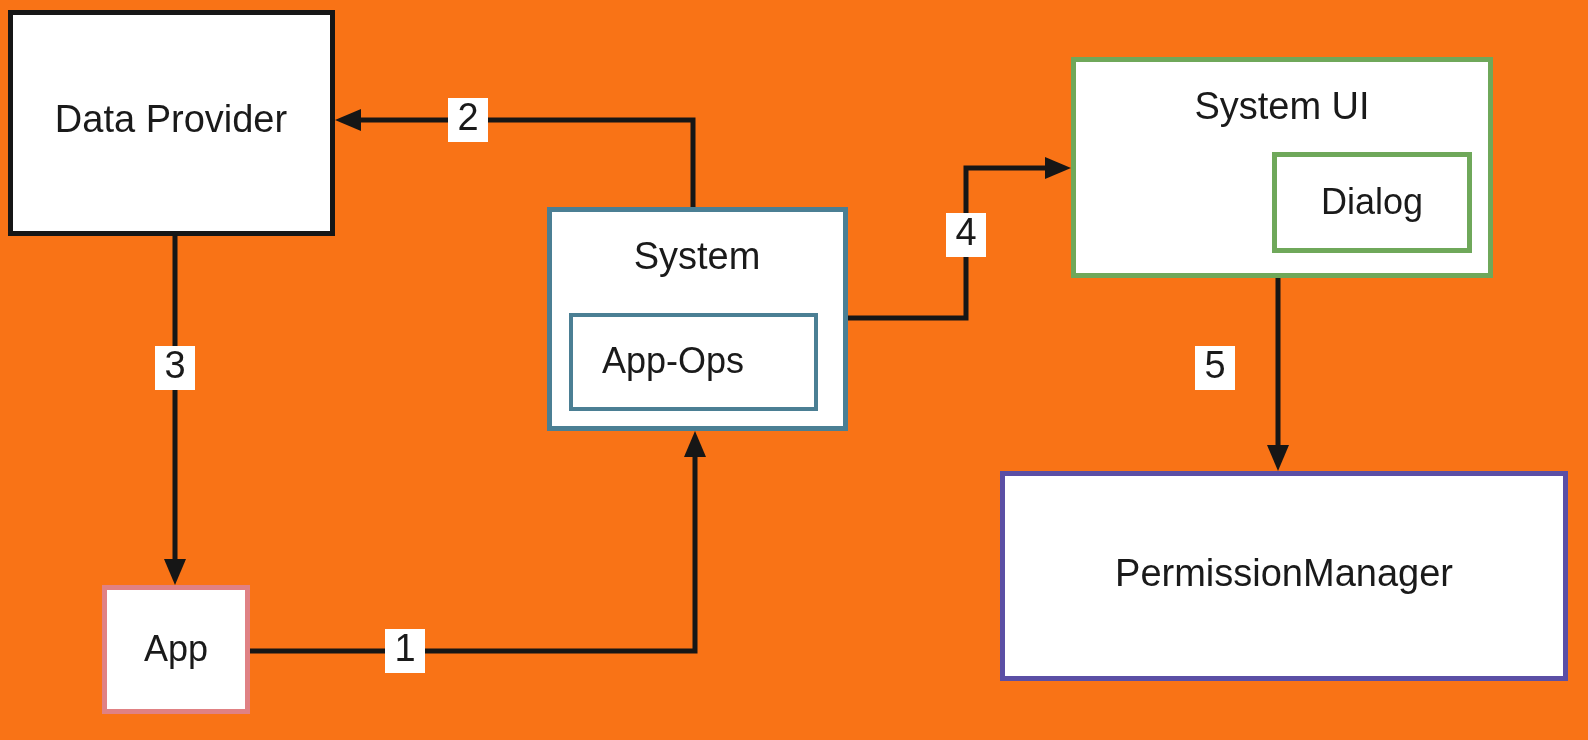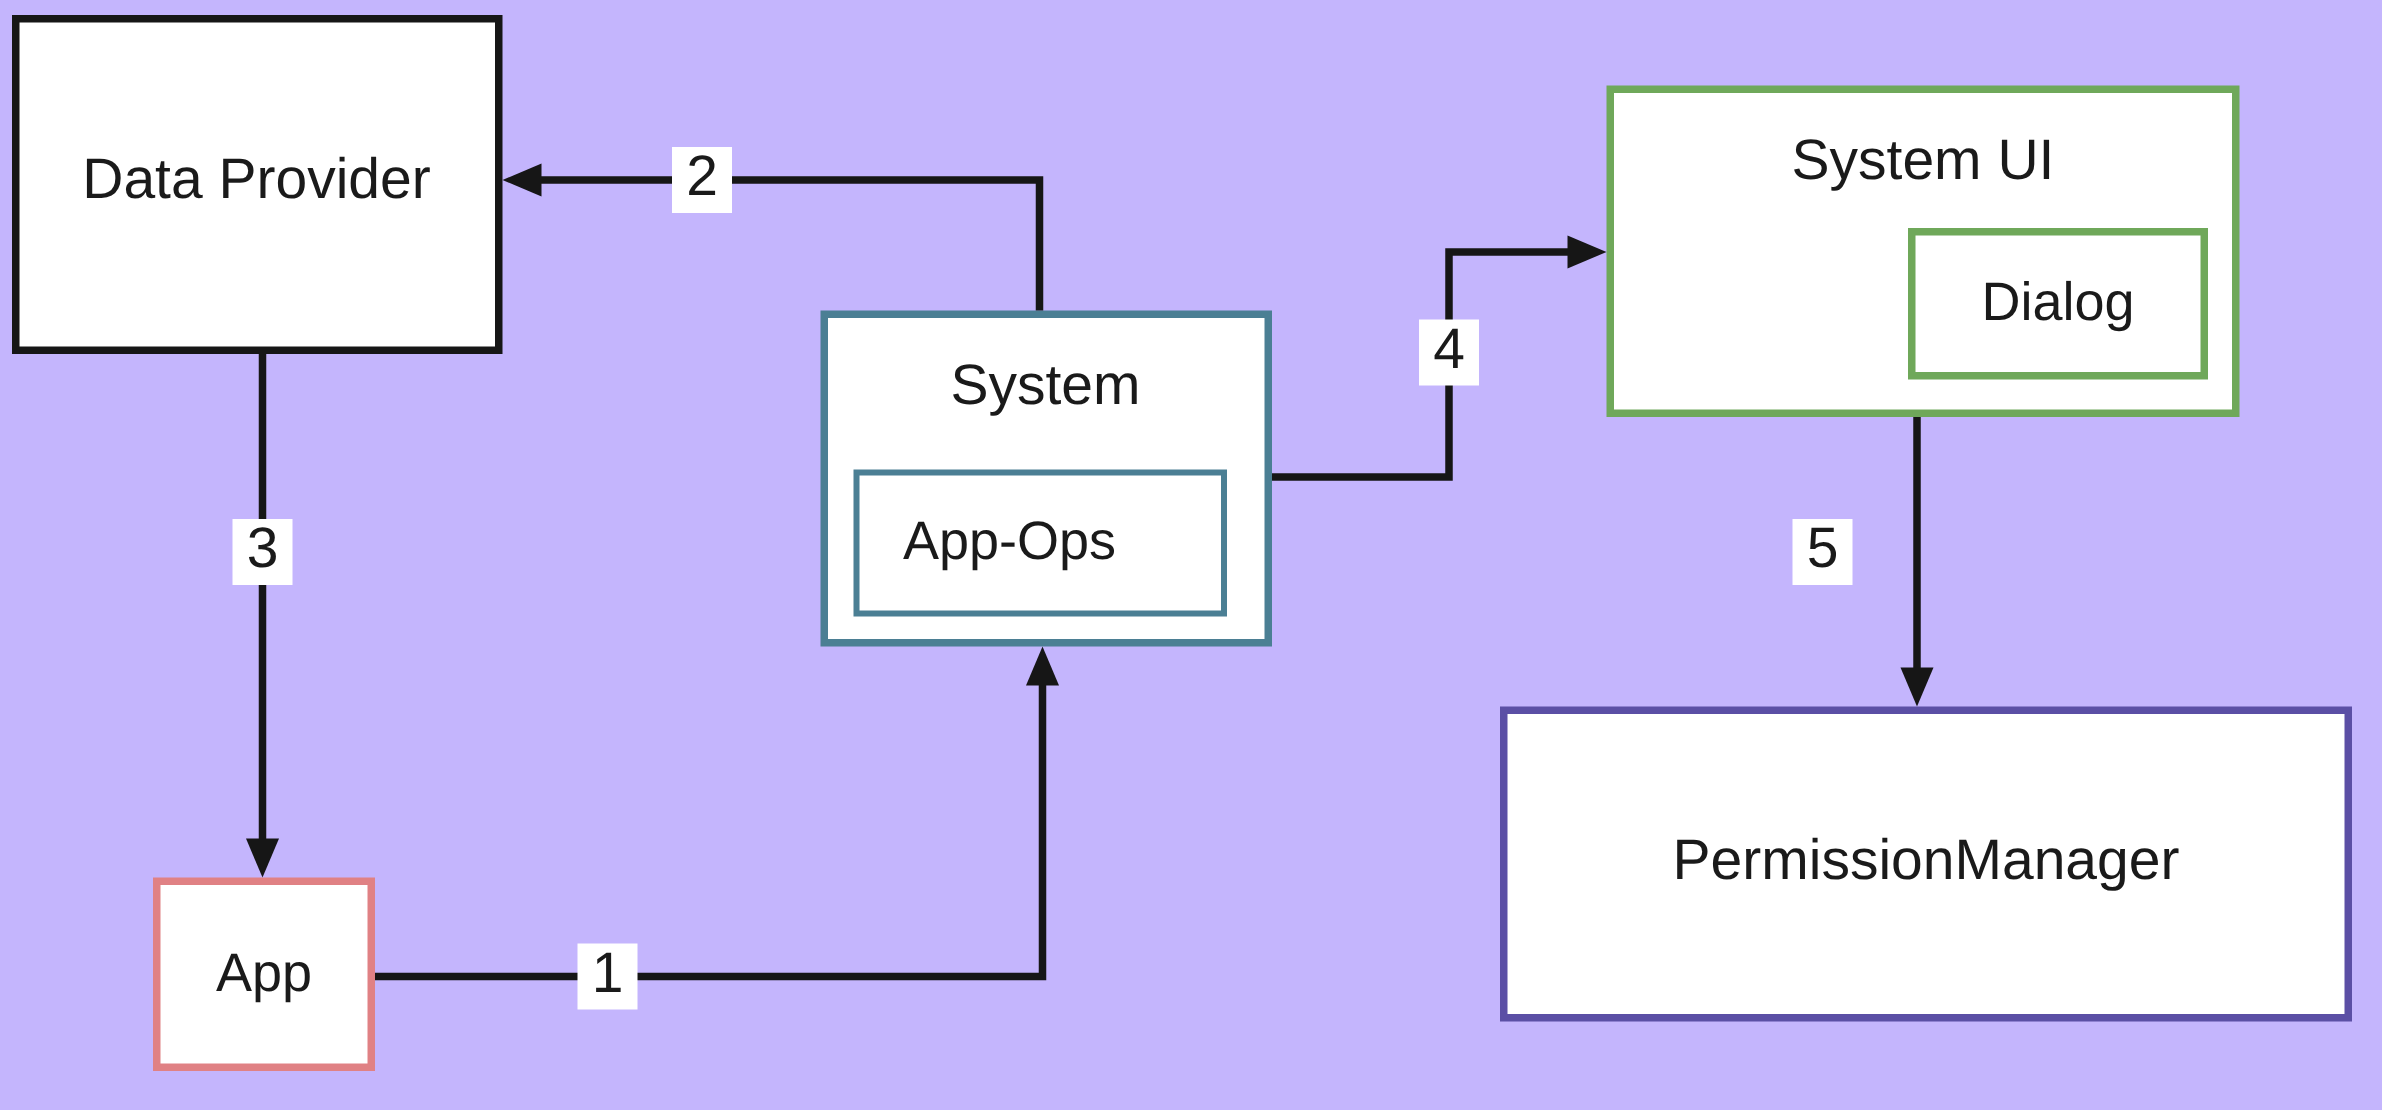--- a/index.html
+++ b/index.html
@@ -56,21 +56,21 @@
     fill: none;
     stroke: #161616;
     stroke-width: 5;
     stroke-linejoin: miter;
     stroke-linecap: butt;
   }
 </style>
 </head>
 <body>
 
-<div id="canvas" style="background: #c4b5fd;">
+<div id="canvas" style="background: #f97316;">
   <svg id="diagram-svg" viewBox="0 0 1588 740">
 
     <g>
       <rect class="box" x="10.5" y="12.5" width="322" height="221" stroke="#161616" stroke-width="5" fill="#ffffff"></rect>
       <text class="node-label" x="171" y="122">Data Provider</text>
     </g>
 
     <g>
       <rect class="box" x="104.5" y="587.5" width="143" height="124" stroke="#e08184" stroke-width="5" fill="#ffffff"></rect>
       <text class="node-label-sm" x="176" y="651">App</text>

